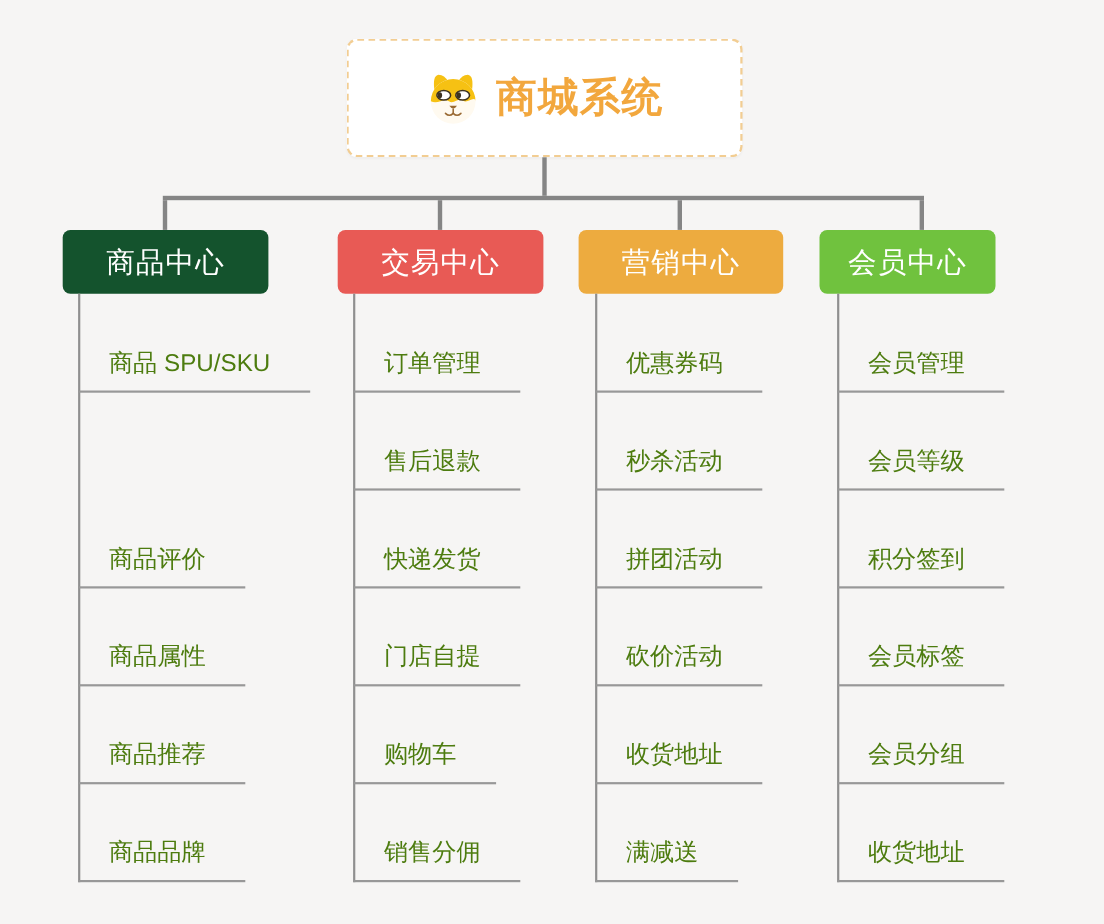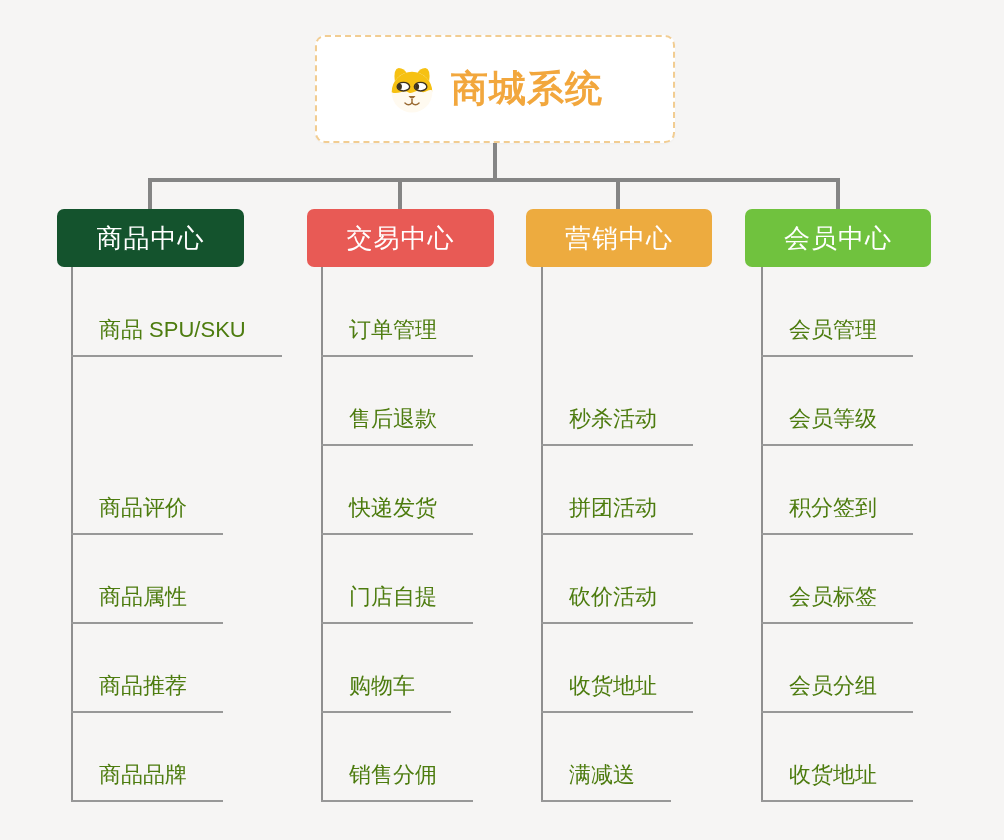--- a/index.html
+++ b/index.html
@@ -47,21 +47,21 @@
     border-radius:7px;
     display:flex;align-items:center;justify-content:center;
     color:#ffffff;
     font-size:26px;
     letter-spacing:1px;
     box-sizing:border-box;
   }
   .cat.c0{left:57px;width:187px;}
   .cat.c1{left:307px;width:187px;}
   .cat.c2{left:526px;width:186px;}
-  .cat.c3{left:745px;width:186px;}
+  .cat.c3{left:745px;width:160px;}
 
   
   .trunk{position:absolute;top:267px;height:535px;width:2px;background:#8f8f8f;}
   .trunk.c0{left:71px;} .trunk.c1{left:321px;} .trunk.c2{left:541px;} .trunk.c3{left:761px;}
 
   
   .leaf{
     position:absolute;
     height:50px;
     box-sizing:border-box;
@@ -130,20 +130,21 @@
   <div class="leaf c0 r4">商品推荐</div>
   <div class="leaf c0 r5">商品品牌</div>
 
   <div class="leaf c1 r0">订单管理</div>
   <div class="leaf c1 r1">售后退款</div>
   <div class="leaf c1 r2">快递发货</div>
   <div class="leaf c1 r3">门店自提</div>
   <div class="leaf c1 r4">购物车</div>
   <div class="leaf c1 r5">销售分佣</div>
 
+  <div class="leaf c2 r0">优惠券码</div>
   <div class="leaf c2 r1">秒杀活动</div>
   <div class="leaf c2 r2">拼团活动</div>
   <div class="leaf c2 r3">砍价活动</div>
   <div class="leaf c2 r4">收货地址</div>
   <div class="leaf c2 r5">满减送</div>
 
   <div class="leaf c3 r0">会员管理</div>
   <div class="leaf c3 r1">会员等级</div>
   <div class="leaf c3 r2">积分签到</div>
   <div class="leaf c3 r3">会员标签</div>

